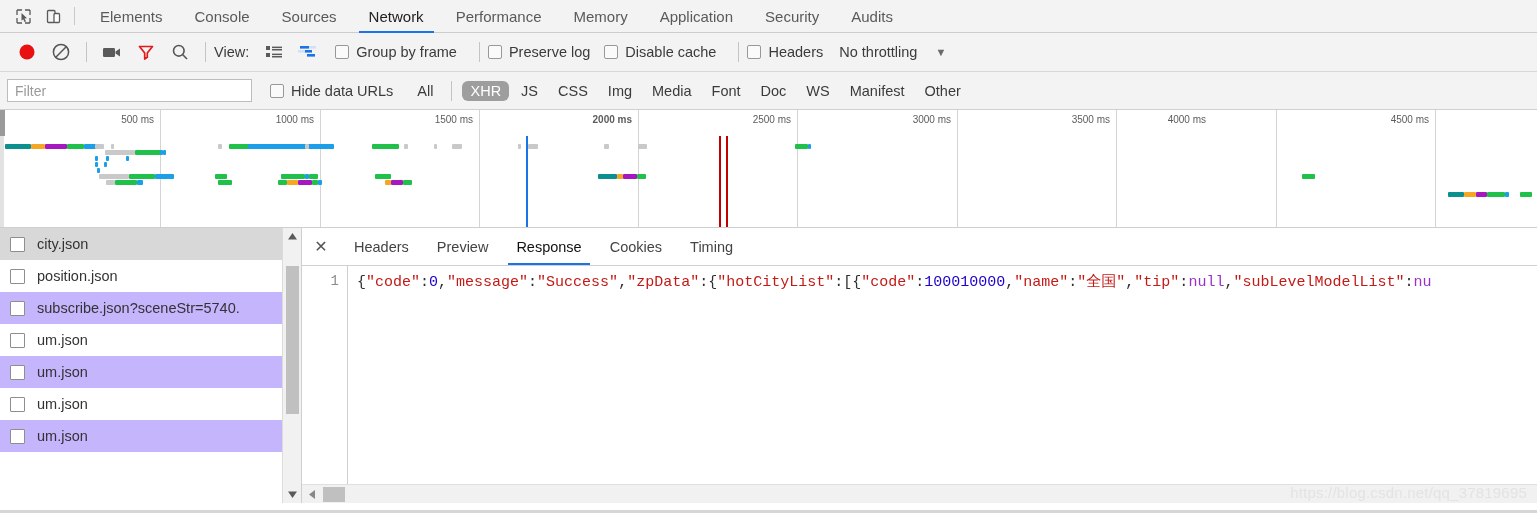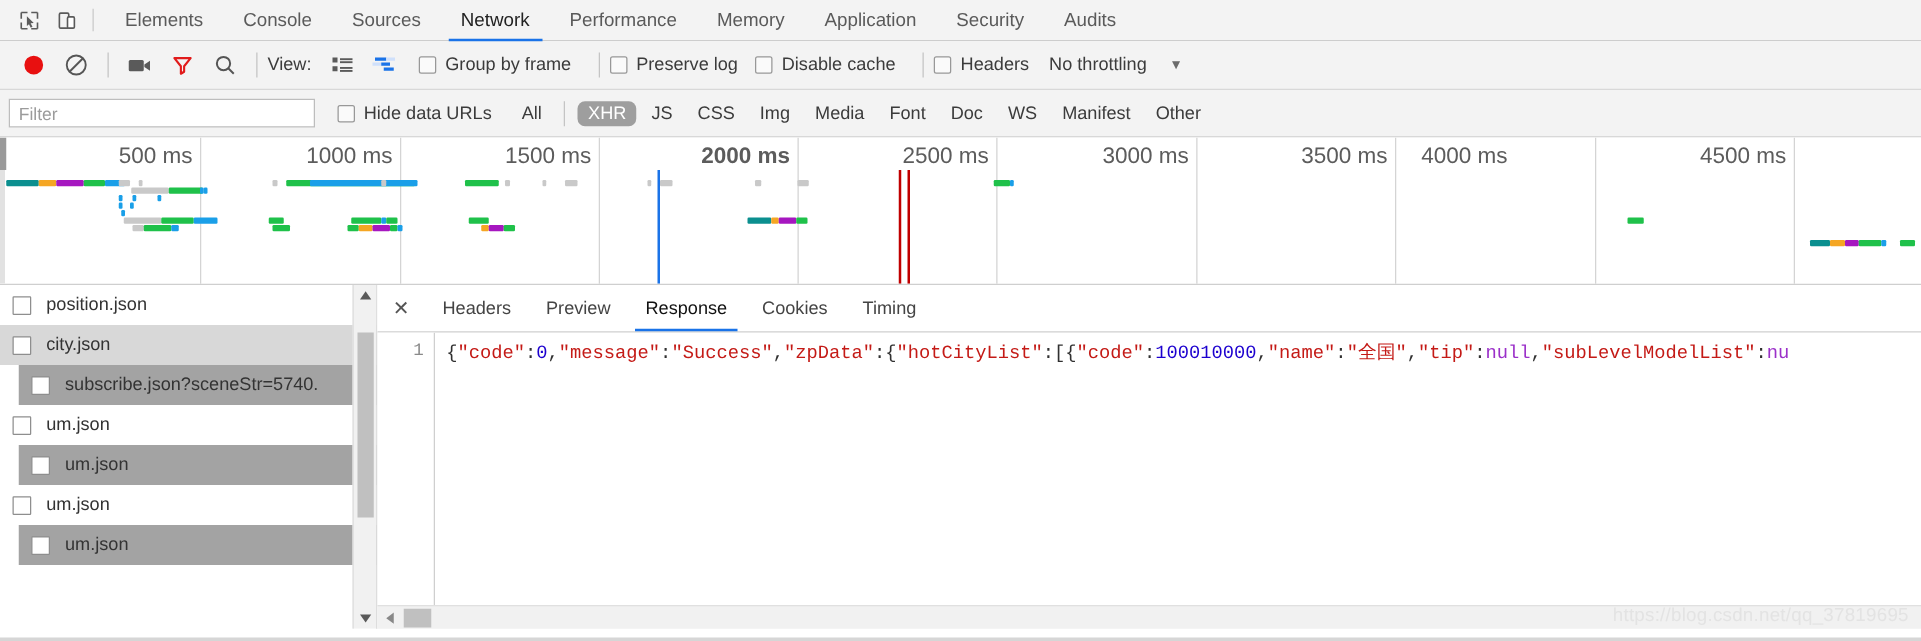--- a/index.html
+++ b/index.html
@@ -92,21 +92,21 @@
   
   .overview {
     position: relative;
     height: 118px;
     background: #fff;
     border-bottom: 1px solid #cfcfcf;
     overflow: hidden;
   }
   .gline { position:absolute; top:0; bottom:0; width:1px; background:#d4d4d4; }
   .gtxt {
-    position:absolute; top:4px; font-size:18px; color:#5c5c5c;
+    position:absolute; top:4px; font-size:10px; color:#5c5c5c;
     transform: translateX(-100%); padding-right:6px; white-space:nowrap;
   }
   .bar { position:absolute; height:5px; border-radius:1px; }
   .eline { position:absolute; top:26px; bottom:0; width:2px; }
   .ov-left-edge { position:absolute; left:0; top:0; width:5px; height:26px; background:#9a9a9a;}
   .ov-sidebar-edge{ position:absolute; left:0; top:26px; bottom:0; width:4px; background:#e2e2e2;}
 
   
   .lower { display:flex; height: 275px; }
   .listpane { width: 302px; border-right:1px solid #cfcfcf; display:flex; flex-direction:column; background:#fff;}
@@ -114,21 +114,21 @@
     height: 38px; border-bottom:1px solid #d0d0d0; background:#fff;
     display:flex; align-items:center; padding-left:14px;
     font-size:15px; color:#333;
   }
   .lp-body { flex:1; position:relative; overflow:hidden; }
   .row {
     height: 32px; display:flex; align-items:center;
     padding-left: 10px; font-size: 14.5px; color:#333;
     cursor: pointer; white-space:nowrap;
   }
-  .row.odd  { background:#a3a3a3;margin-left:15px; }
+  .row.odd  { background:#c4b5fd; }
   .row.even { background:#ffffff; }
   .row.sel  { background:#d8d8d8; }
   .rowbox {
     width:15px; height:15px; border:1px solid #8e8e8e; background:#fff;
     margin-right:12px; flex:none; border-radius:1px;
   }
   .vscroll {
     position:absolute; right:0; top:0; bottom:0; width:19px;
     background:#f1f1f1; border-left:1px solid #dcdcdc;
   }
@@ -417,27 +417,27 @@
         <div class="eline" style="left: 719px; background: rgb(192, 0, 0);"></div>
         <div class="eline" style="left: 726px; background: rgb(192, 0, 0);"></div>
       </div>
   </div>
 
   <div class="lower">
 
     <div class="listpane">
       <div class="lp-body">
         <div id="rows">
+            <div class="row sel">
+              <span class="rowbox"></span>
+              <span>city.json</span>
+            </div>
             <div class="row even">
               <span class="rowbox"></span>
               <span>position.json</span>
-            </div>
-            <div class="row sel">
-              <span class="rowbox"></span>
-              <span>city.json</span>
             </div>
             <div class="row odd">
               <span class="rowbox"></span>
               <span>subscribe.json?sceneStr=5740.</span>
             </div>
             <div class="row even">
               <span class="rowbox"></span>
               <span>um.json</span>
             </div>
             <div class="row odd">

